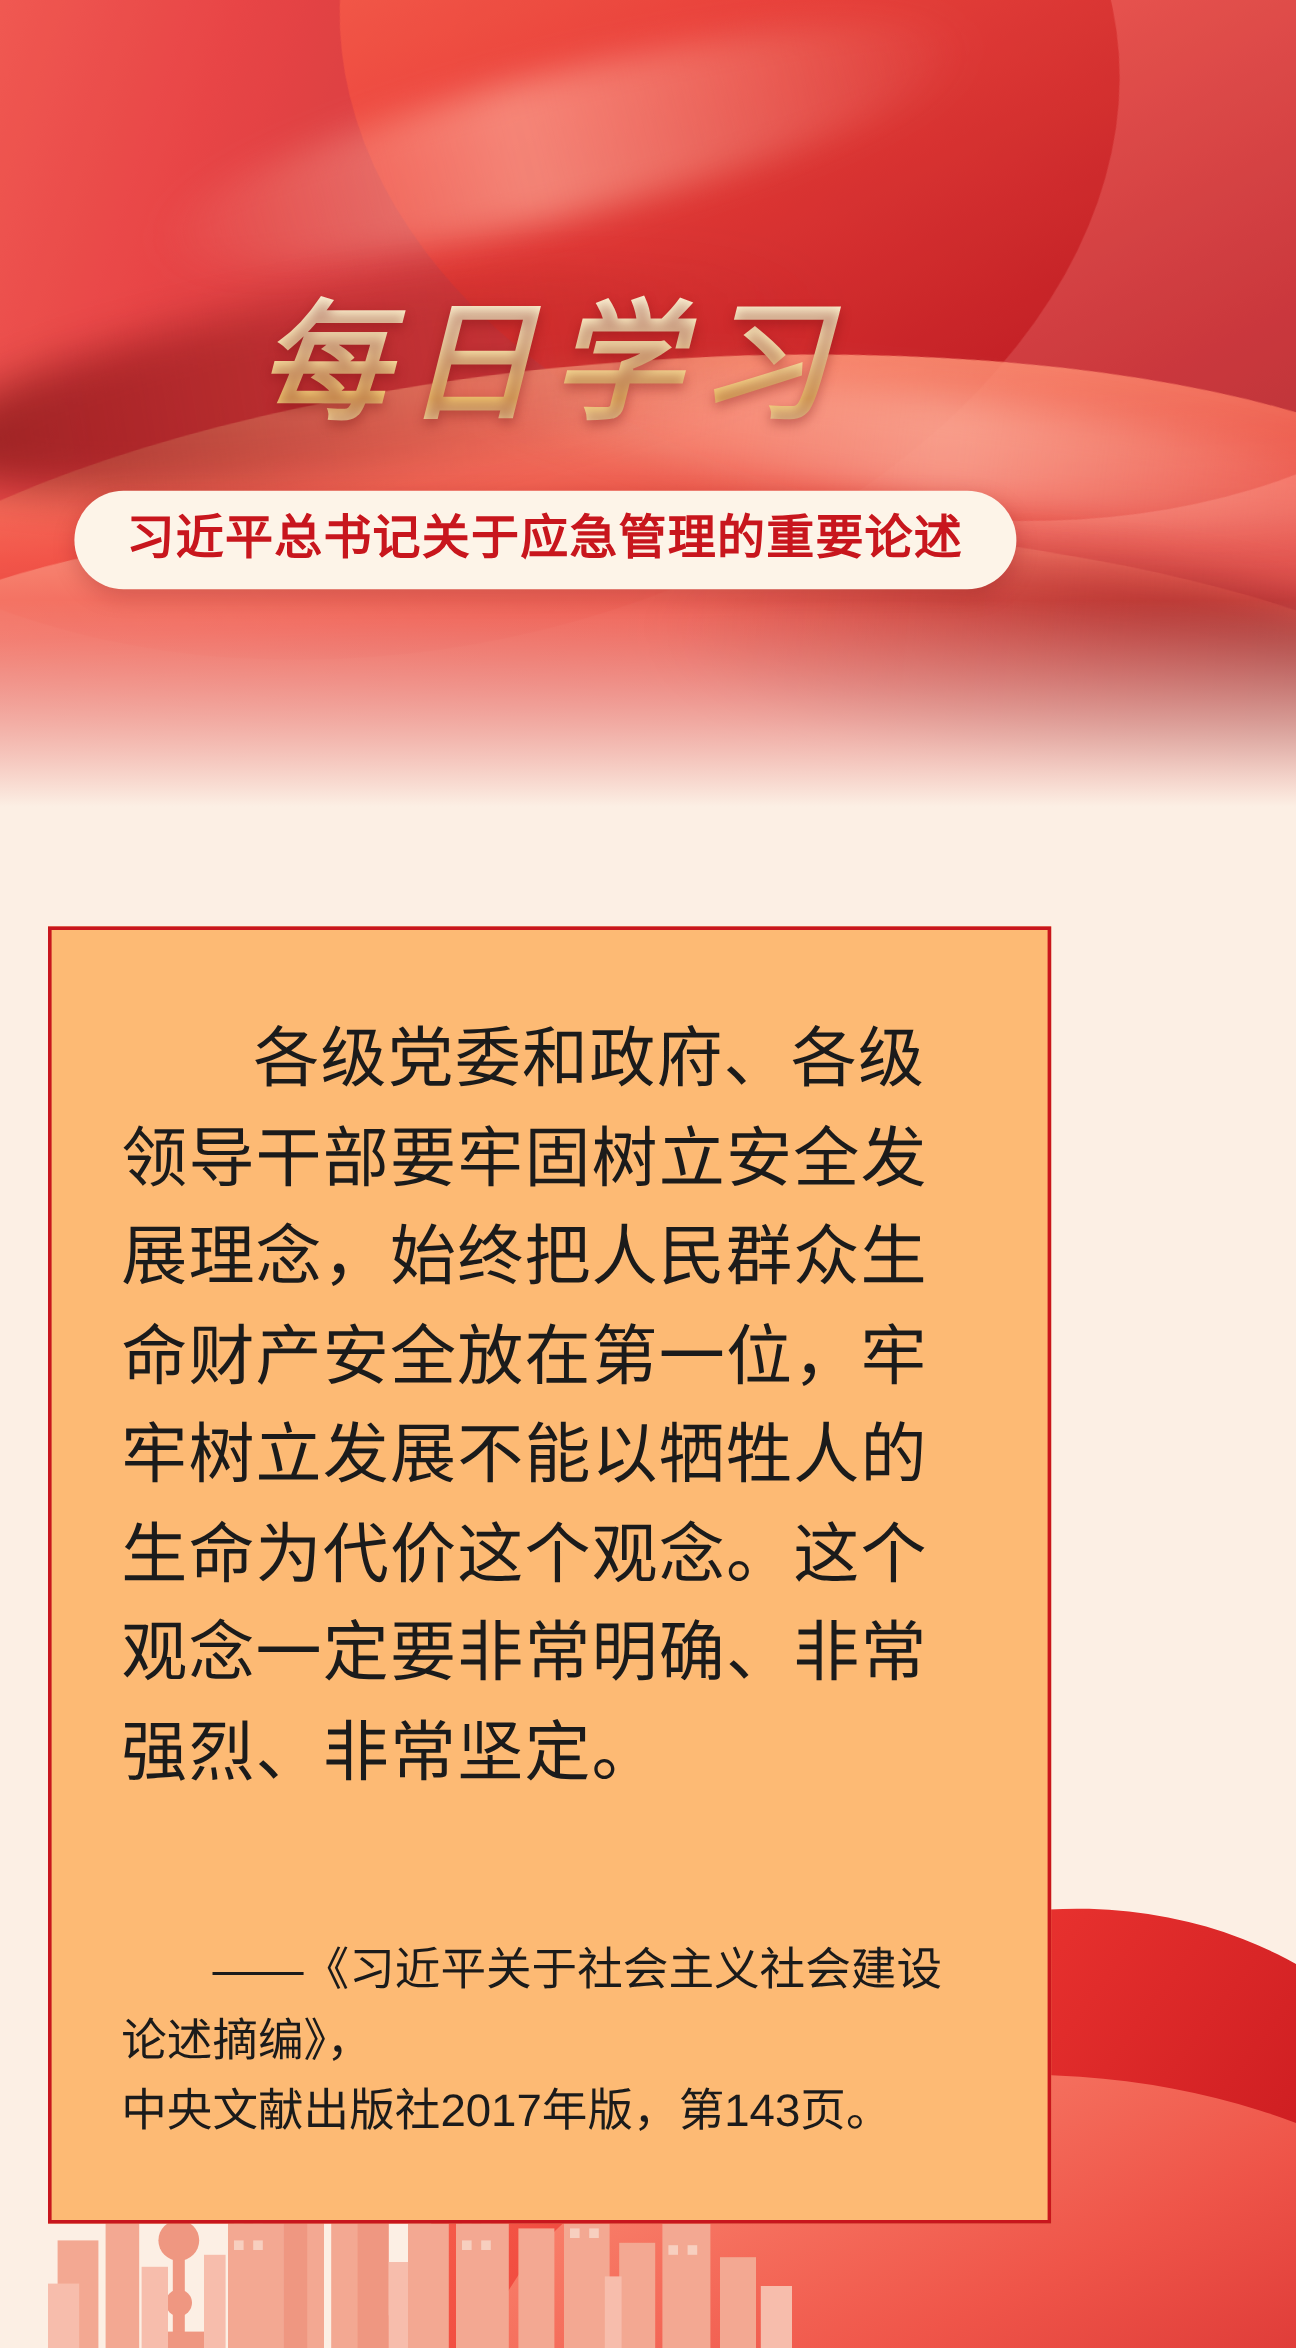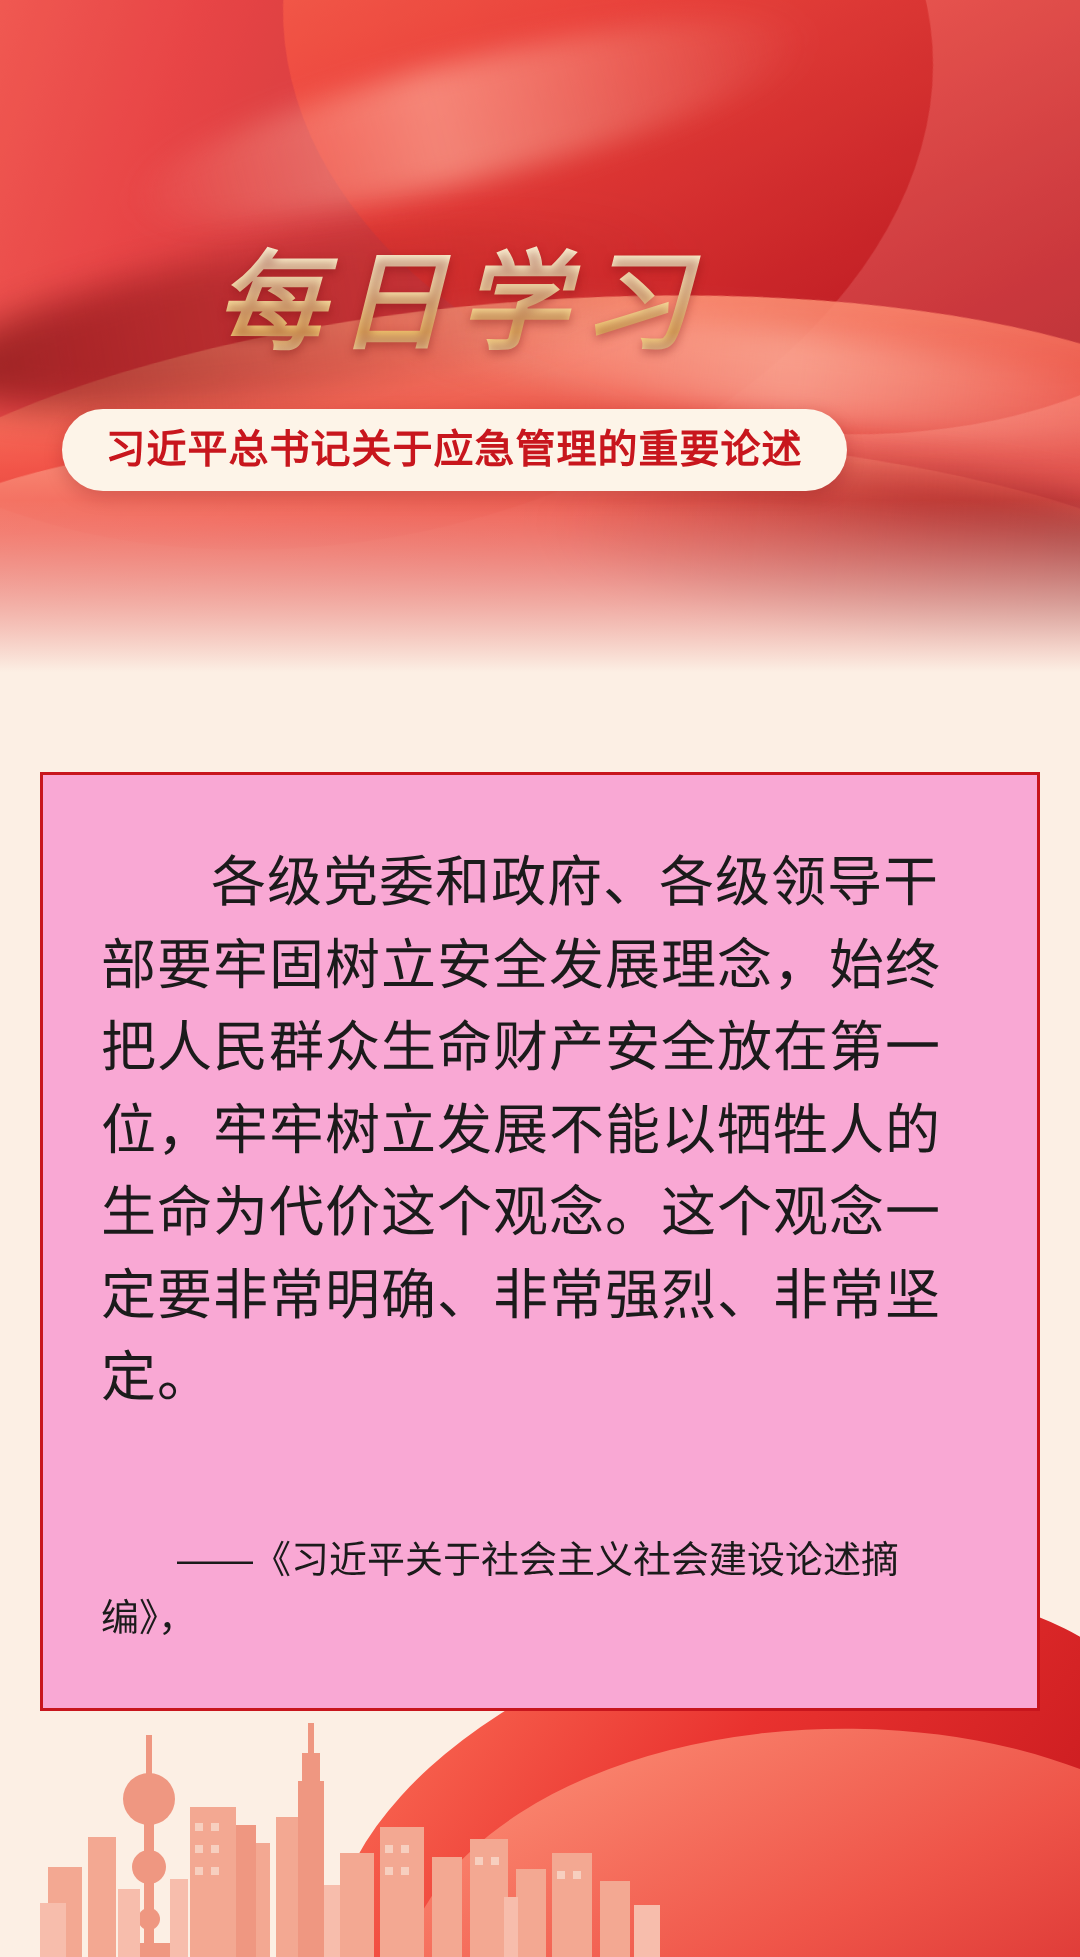--- a/index.html
+++ b/index.html
@@ -144,23 +144,23 @@
     font-weight: bold;
     color: #c8161d;
     letter-spacing: 1px;
     line-height: 1;
   }
 
   
   .card {
     position: absolute;
     left: 40px; top: 772px;
-    width: 1000px;
+    width: 836px;
     box-sizing: border-box;
-    background: #f9a8d4;
+    background: #fdba74;
     border: 3px solid #c8161d;
     padding: 66px 58px 60px;
     z-index: 4;
   }
   .quote-body {
     font-size: 55px;
     line-height: 1.5;
     color: #1b1b1b;
     text-indent: 2em;
     letter-spacing: 1px;
@@ -248,20 +248,21 @@
     <div class="main-title">每日学习</div>
     <div class="subtitle-pill">
       <span>习近平总书记关于应急管理的重要论述</span>
     </div>
   </div>
 
   <div class="card">
     <div class="quote-body">各级党委和政府、各级领导干部要牢固树立安全发展理念，始终把人民群众生命财产安全放在第一位，牢牢树立发展不能以牺牲人的生命为代价这个观念。这个观念一定要非常明确、非常强烈、非常坚定。</div>
     <div class="quote-source">
       <span>——《习近平关于社会主义社会建设论述摘编》，</span>
+      <span class="line2">中央文献出版社2017年版，第143页。</span>
     </div>
   </div>
 
   <div class="bottom">
     <div class="ribbon-c"></div>
     <div class="ribbon-a"></div>
     <div class="ribbon-b"></div>
 
     <div class="skyline">
       <svg width="620" height="300" viewBox="0 0 620 300" xmlns="http://www.w3.org/2000/svg">

